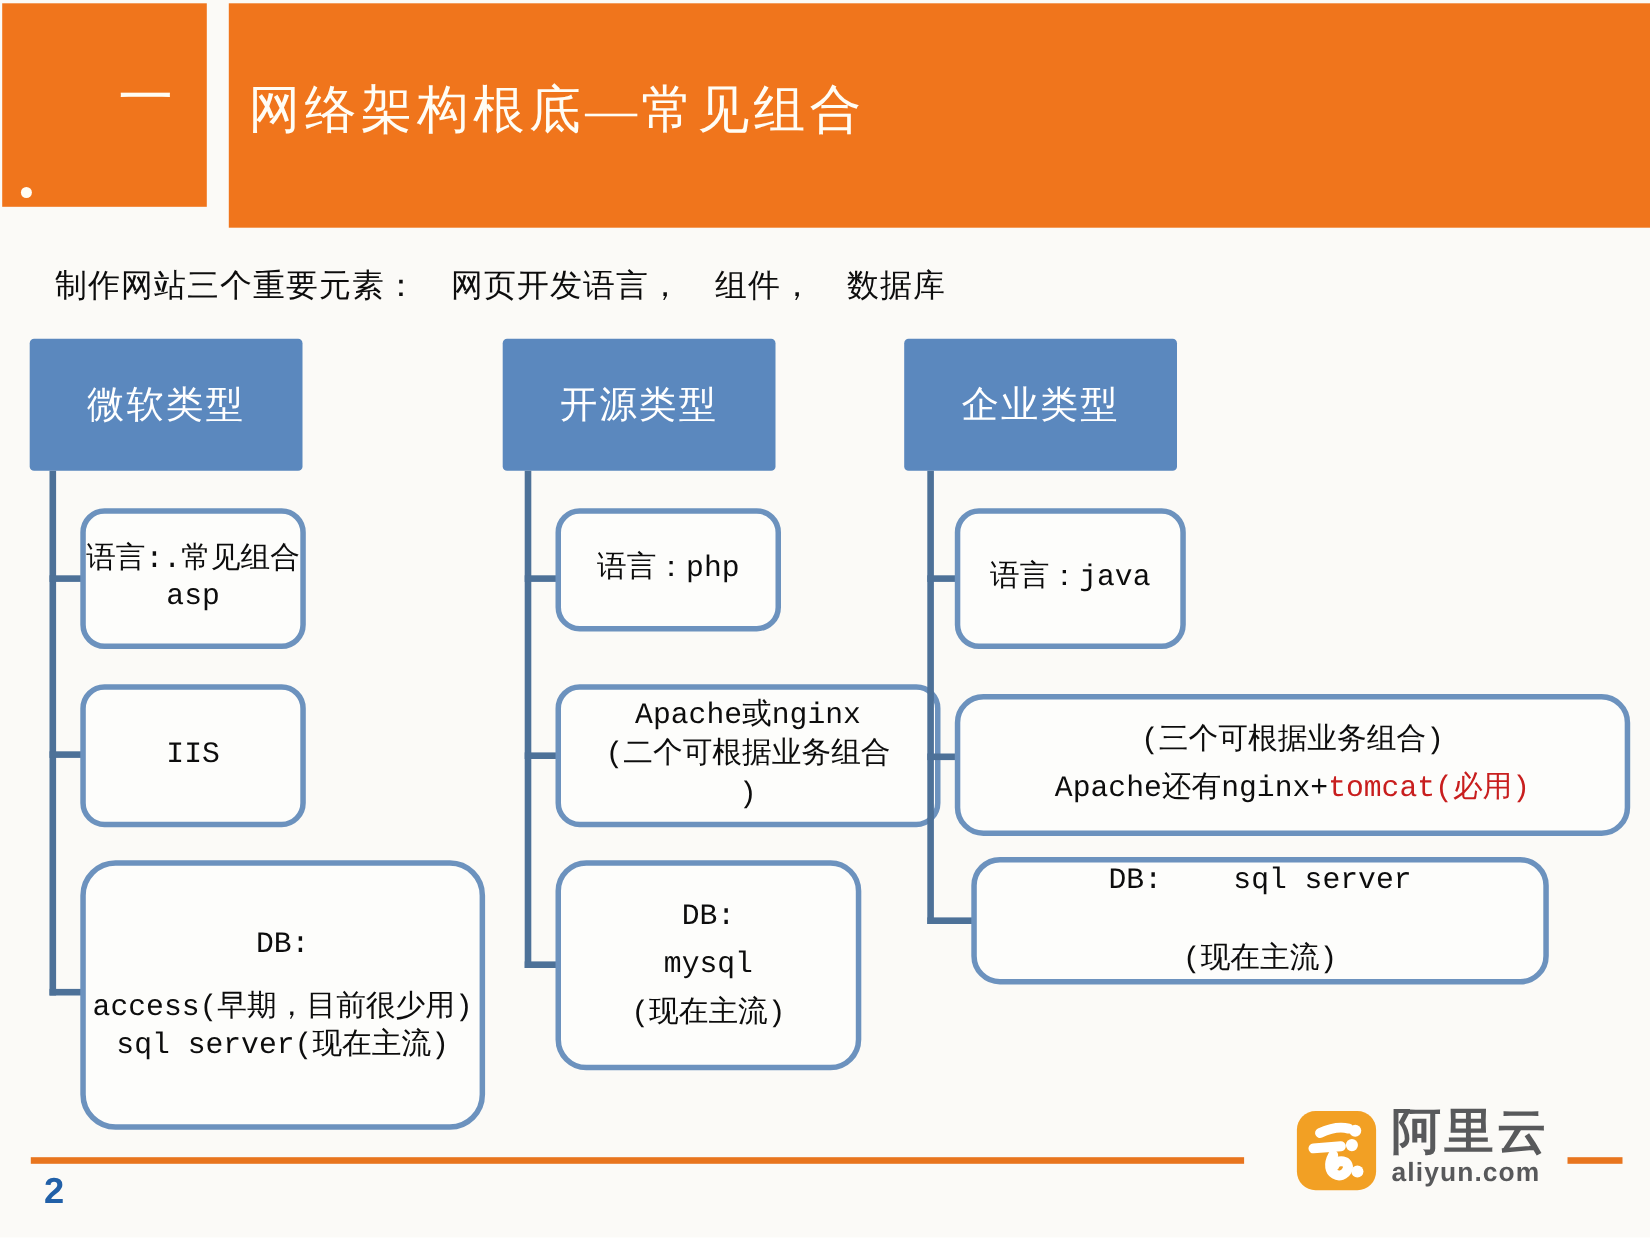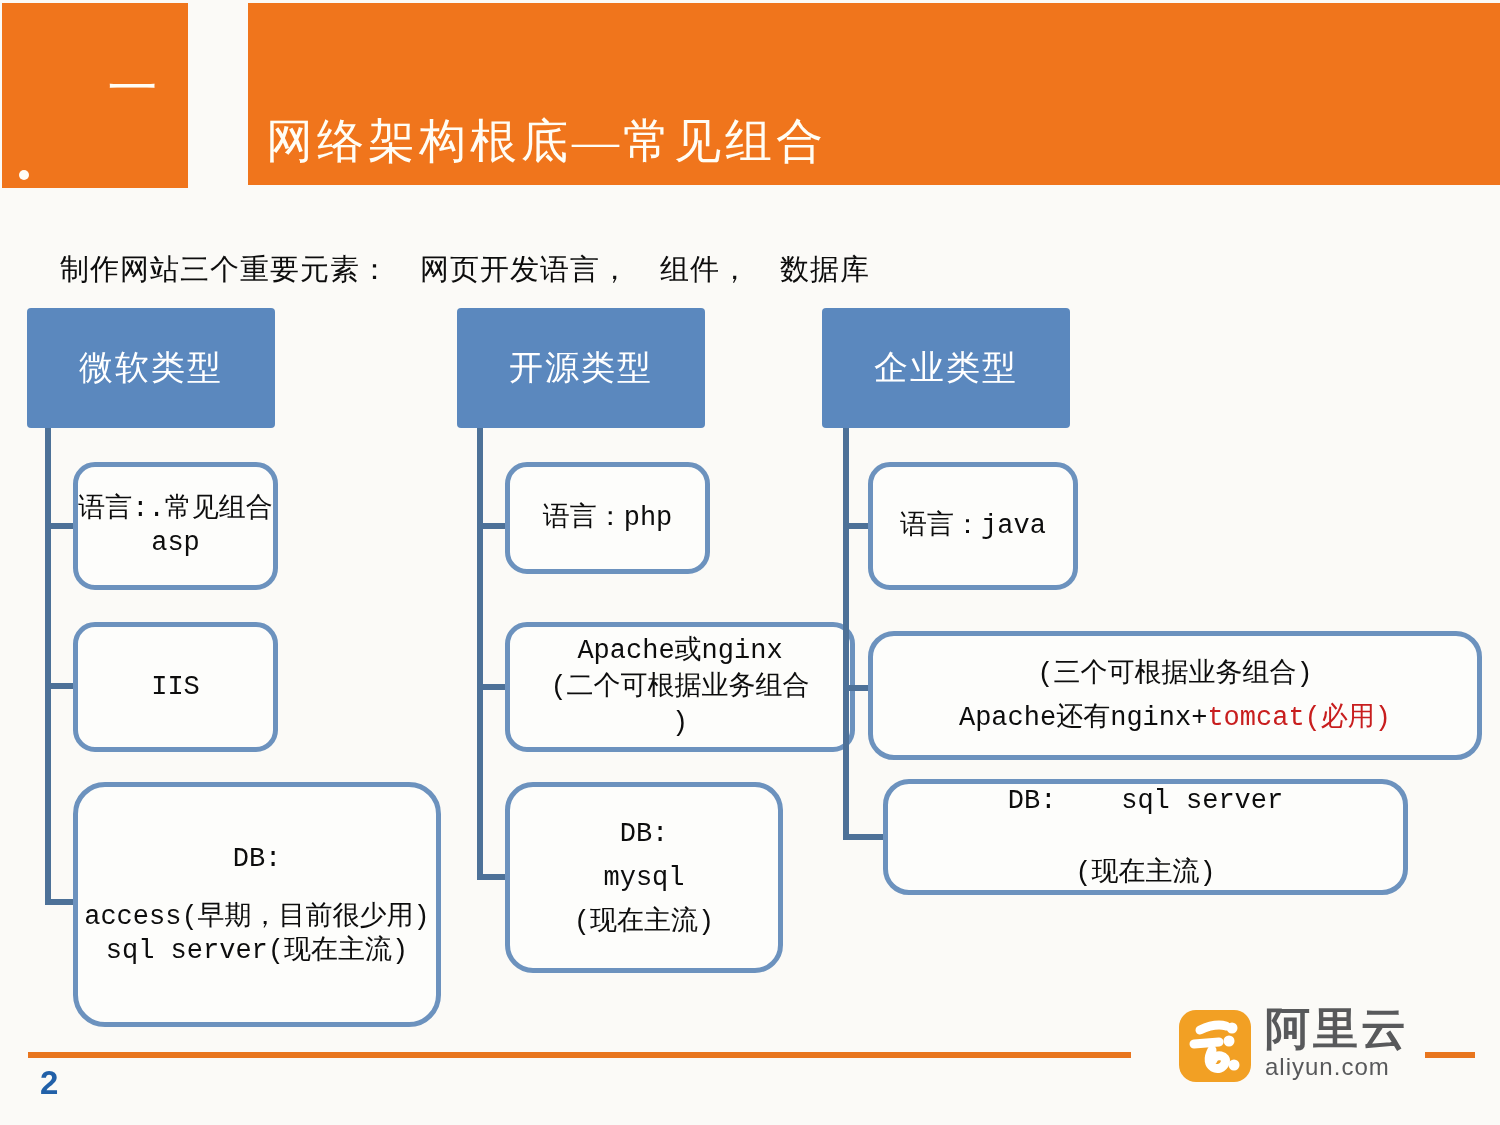--- a/index.html
+++ b/index.html
@@ -26,30 +26,30 @@
   .section-num{
     position:absolute;left:75px;top:0;width:111px;height:170px;
     display:flex;align-items:center;justify-content:center;
     color:#FFFDF5;font-size:50px;
   }
   .hdr-dot{
     position:absolute;left:17px;bottom:8px;width:10px;height:10px;border-radius:50%;
     background:#FFFDF5;
   }
   .hdr-main{
-    position:absolute;left:208px;top:3px;right:0;height:182px;
-    background:var(--accent);display:flex;align-items:flex-end;margin-left:40px;
+    position:absolute;left:208px;top:3px;right:0;height:204px;
+    background:var(--accent);display:flex;align-items:center;
   }
   .slide-title{
     margin:0 0 12px 18px;color:#FFFDF5;font-size:47px;font-weight:normal;
     letter-spacing:4px;
   }
   
   .subtitle{
-    position:absolute;left:44px;top:234px;margin:16px;color:#0d0d0d;
+    position:absolute;left:44px;top:234px;margin:6px;color:#0d0d0d;
     font-size:29px;white-space:pre-wrap;letter-spacing:1px;text-align:right;
   }
   
   .tree-head{
     position:absolute;background:var(--node-blue);border-radius:4px;
     display:flex;align-items:center;justify-content:center;
     color:#fff;font-size:34px;letter-spacing:2px;
   }
   .vline,.stub{position:absolute;background:var(--conn-blue);}
   .node{
@@ -103,21 +103,21 @@
   .logo{
     position:absolute;left:1131px;top:1004px;width:246px;height:84px;
     background:var(--page-bg);display:flex;padding-left:48px;
   }
   .logo-mark{
     width:72px;height:72px;margin-top:6px;background:var(--logo-orange);
     border-radius:17px;flex:0 0 auto;
   }
   .logo-words{margin-left:14px;font-family:"Liberation Sans","DejaVu Sans",sans-serif;color:var(--logo-gray);}
   .logo-name{font-size:45px;font-weight:700;line-height:50px;letter-spacing:3px;}
-  .logo-domain{font-size:24px;font-weight:400;line-height:26px;letter-spacing:1px;}
+  .logo-domain{font-size:24px;font-weight:700;line-height:26px;letter-spacing:1px;}
 </style>
 </head>
 <body>
 
 <div class="slide">
 
   <div class="hdr-left">
     <span class="section-num">一</span>
     <span class="hdr-dot"></span>
   </div>

